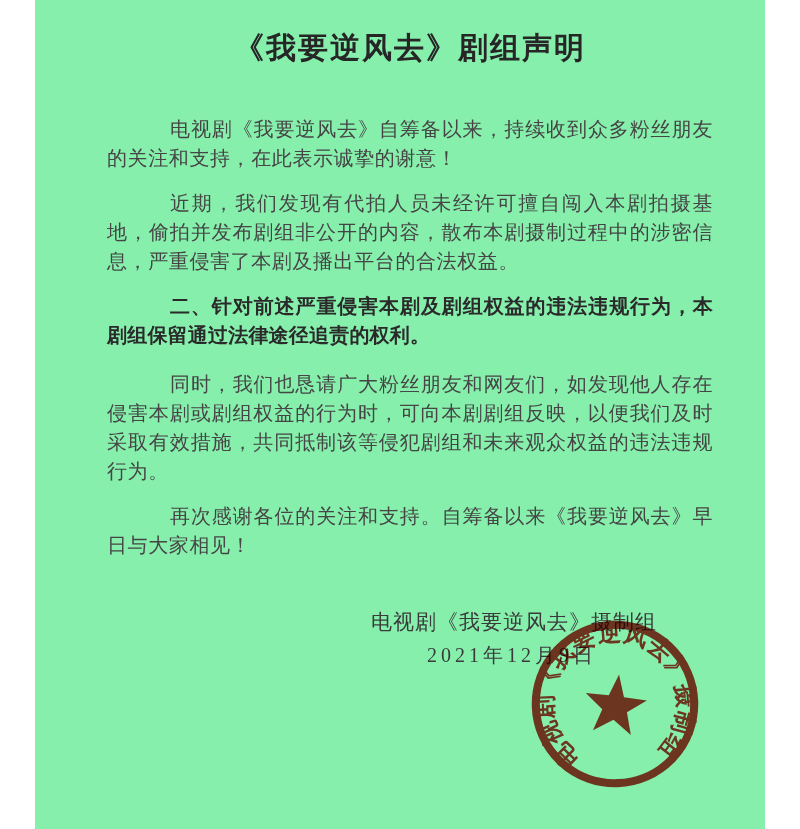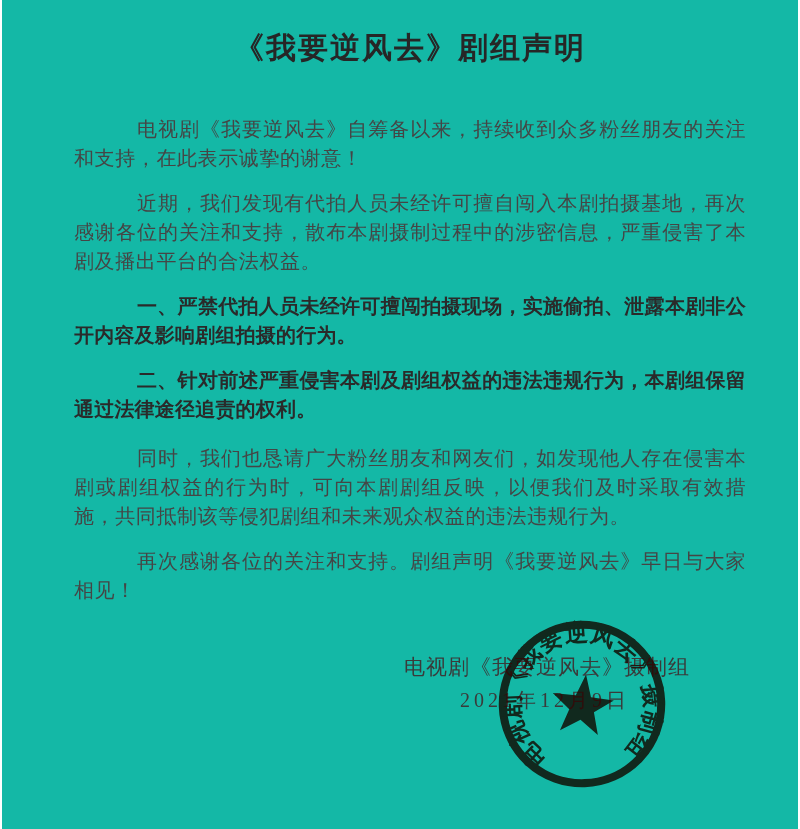--- a/index.html
+++ b/index.html
@@ -1,22 +1,22 @@
 <!DOCTYPE html>
 <html><head>
 <meta charset="utf-8">
 <style>
   * { margin: 0; padding: 0; box-sizing: border-box; }
   html, body { background: #ffffff; }
   .page {
     position: relative;
-    width: 796px;
+    width: 730px;
     height: 829px;
     margin: 0 auto;
-    background: #14b8a6;
+    background: #86efac;
     font-family: "Liberation Serif", "DejaVu Serif", serif;
     overflow: hidden;
   }
   .content {
     position: absolute;
     left: 72px;
     right: 52px;
     top: 28px;
   }
   .doc-title {
@@ -80,25 +80,24 @@
 </style>
 </head>
 <body>
 
 <div class="page">
   <div class="content">
 
     <h1 class="doc-title">《我要逆风去》剧组声明</h1>
 
     <p class="para">电视剧《我要逆风去》自筹备以来，持续收到众多粉丝朋友的关注和支持，在此表示诚挚的谢意！</p>
-    <p class="para">近期，我们发现有代拍人员未经许可擅自闯入本剧拍摄基地，再次感谢各位的关注和支持，散布本剧摄制过程中的涉密信息，严重侵害了本剧及播出平台的合法权益。</p>
-    <p class="para bold">一、严禁代拍人员未经许可擅闯拍摄现场，实施偷拍、泄露本剧非公开内容及影响剧组拍摄的行为。</p>
+    <p class="para">近期，我们发现有代拍人员未经许可擅自闯入本剧拍摄基地，偷拍并发布剧组非公开的内容，散布本剧摄制过程中的涉密信息，严重侵害了本剧及播出平台的合法权益。</p>
     <p class="para bold">二、针对前述严重侵害本剧及剧组权益的违法违规行为，本剧组保留通过法律途径追责的权利。</p>
     <p class="para gap-top">同时，我们也恳请广大粉丝朋友和网友们，如发现他人存在侵害本剧或剧组权益的行为时，可向本剧剧组反映，以便我们及时采取有效措施，共同抵制该等侵犯剧组和未来观众权益的违法违规行为。</p>
-    <p class="para">再次感谢各位的关注和支持。剧组声明《我要逆风去》早日与大家相见！</p>
+    <p class="para">再次感谢各位的关注和支持。自筹备以来《我要逆风去》早日与大家相见！</p>
 
     <div class="signature-block">
       <div class="sig-name">电视剧《我要逆风去》摄制组</div>
       <div class="sig-date">2021年12月9日</div>
     </div>
   </div>
 
   <svg class="seal" viewBox="0 0 200 200" aria-hidden="true">
     <circle cx="100" cy="100" r="88" fill="none" stroke="#c9271b" stroke-width="9"></circle>
     <path id="sealArc" d="M 59.8 157.3 A 70 70 0 1 1 140.2 157.3" fill="none"></path>

